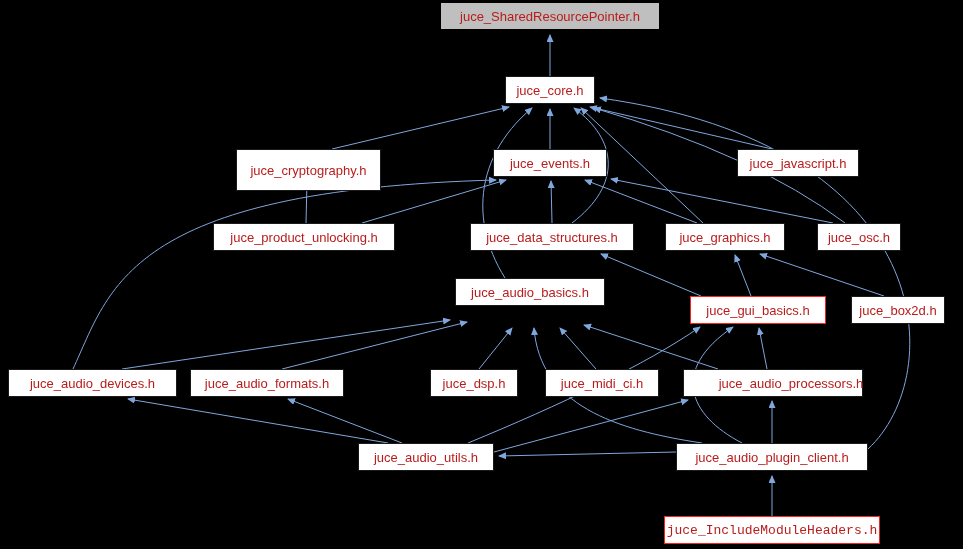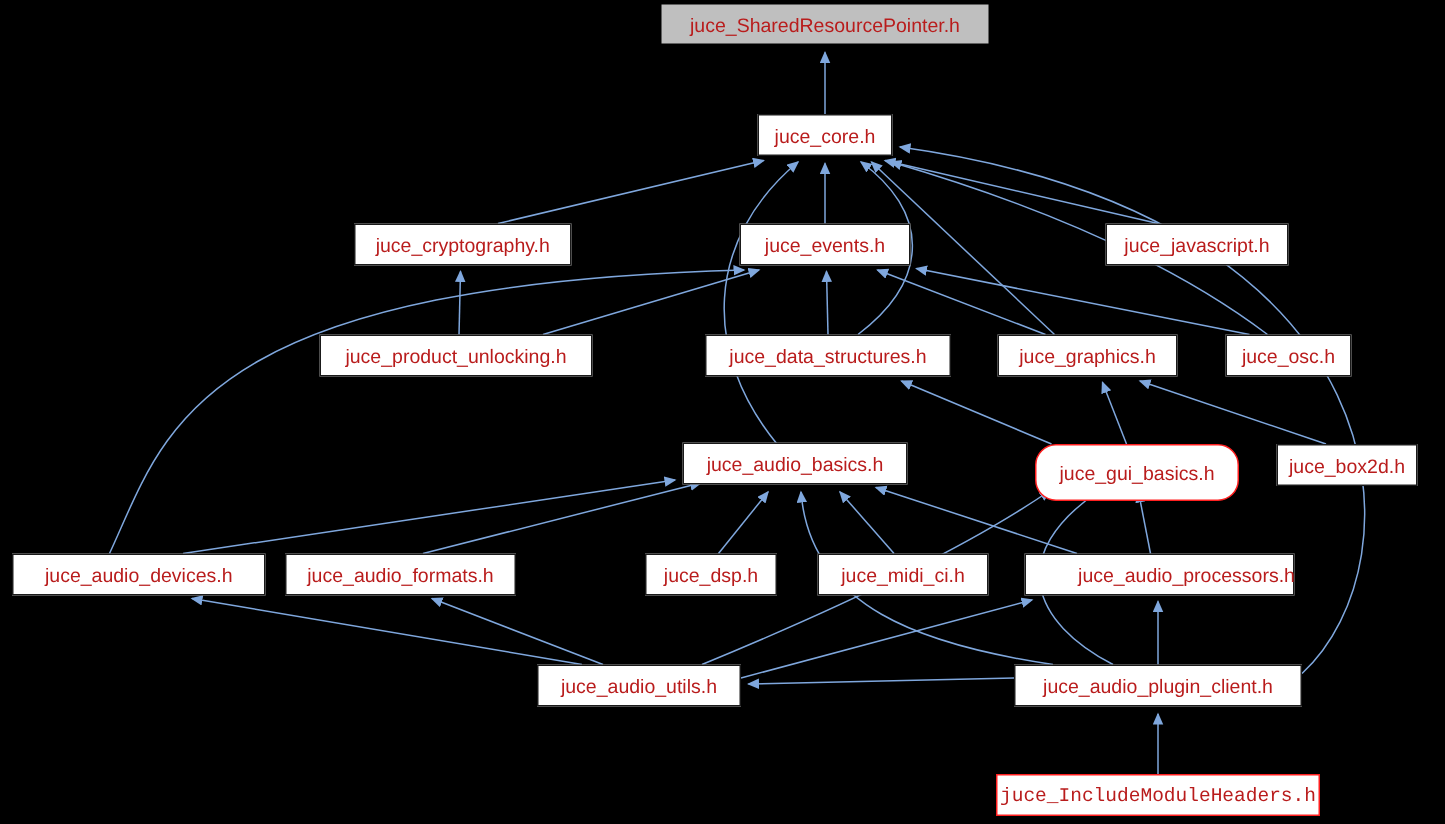--- a/index.html
+++ b/index.html
@@ -63,29 +63,29 @@
       <path d="M 468 443 C 560 405 645 365 700 327" class="edge" stroke="#7fa7dd" marker-end="url(#arrow)"></path>
       <path d="M 772 443 L 772 401" class="edge" stroke="#7fa7dd" marker-end="url(#arrow)"></path>
       <path d="M 742 443 C 688 415 670 370 733 327" class="edge" stroke="#7fa7dd" marker-end="url(#arrow)"></path>
       <path d="M 702 443 C 615 430 540 405 534 328" class="edge" stroke="#7fa7dd" marker-end="url(#arrow)"></path>
       <path d="M 676 452 L 499 456" class="edge" stroke="#7fa7dd" marker-end="url(#arrow)"></path>
       <path d="M 868 449 C 948 375 940 145 600 98" class="edge" stroke="#7fa7dd" marker-end="url(#arrow)"></path>
       <path d="M 772 516 L 772 476" class="edge" stroke="#7fa7dd" marker-end="url(#arrow)"></path>
     </svg>
 <div class="node current" style="left: 440px; top: 2px; width: 220px; height: 28px;">juce_SharedResourcePointer.h</div>
     <div class="node" style="left: 505px; top: 76px; width: 90px; height: 28px;">juce_core.h</div>
-    <div class="node" style="left: 236px; top: 149px; width: 145px; height: 28px;">juce_cryptography.h</div>
+    <div class="node" style="left: 236px; top: 149px; width: 145px; height: 42px;">juce_cryptography.h</div>
     <div class="node" style="left: 493px; top: 149px; width: 114px; height: 28px;">juce_events.h</div>
     <div class="node" style="left: 737px; top: 149px; width: 122px; height: 28px;">juce_javascript.h</div>
     <div class="node" style="left: 213px; top: 223px; width: 182px; height: 28px;">juce_product_unlocking.h</div>
     <div class="node" style="left: 470px; top: 223px; width: 164px; height: 28px;">juce_data_structures.h</div>
     <div class="node" style="left: 665px; top: 223px; width: 120px; height: 28px;">juce_graphics.h</div>
     <div class="node" style="left: 817px; top: 223px; width: 84px; height: 28px;">juce_osc.h</div>
-    <div class="node" style="left: 455px; top: 295px; width: 150px; height: 28px;">juce_audio_basics.h</div>
-    <div class="node highlight" style="left: 690px; top: 296px; width: 136px; height: 38px; border-radius: 14px;">juce_gui_basics.h</div>
+    <div class="node" style="left: 455px; top: 278px; width: 150px; height: 28px;">juce_audio_basics.h</div>
+    <div class="node highlight" style="left: 690px; top: 296px; width: 136px; height: 28px;">juce_gui_basics.h</div>
     <div class="node" style="left: 851px; top: 296px; width: 94px; height: 28px;">juce_box2d.h</div>
     <div class="node" style="left: 8px; top: 369px; width: 169px; height: 28px;">juce_audio_devices.h</div>
     <div class="node" style="left: 190px; top: 369px; width: 154px; height: 28px;">juce_audio_formats.h</div>
     <div class="node" style="left: 430px; top: 369px; width: 88px; height: 28px;">juce_dsp.h</div>
     <div class="node" style="left: 545px; top: 369px; width: 114px; height: 28px;">juce_midi_ci.h</div>
     <div class="node" style="left: 683px; top: 369px; width: 180px; height: 28px; padding-left: 36px;">juce_audio_processors.h</div>
     <div class="node" style="left: 358px; top: 443px; width: 136px; height: 28px;">juce_audio_utils.h</div>
     <div class="node" style="left: 676px; top: 443px; width: 192px; height: 28px;">juce_audio_plugin_client.h</div>
     <div class="node highlight" style="left: 664px; top: 516px; width: 216px; height: 28px; font-family: Liberation Mono, monospace;">juce_IncludeModuleHeaders.h</div>
   </div>

